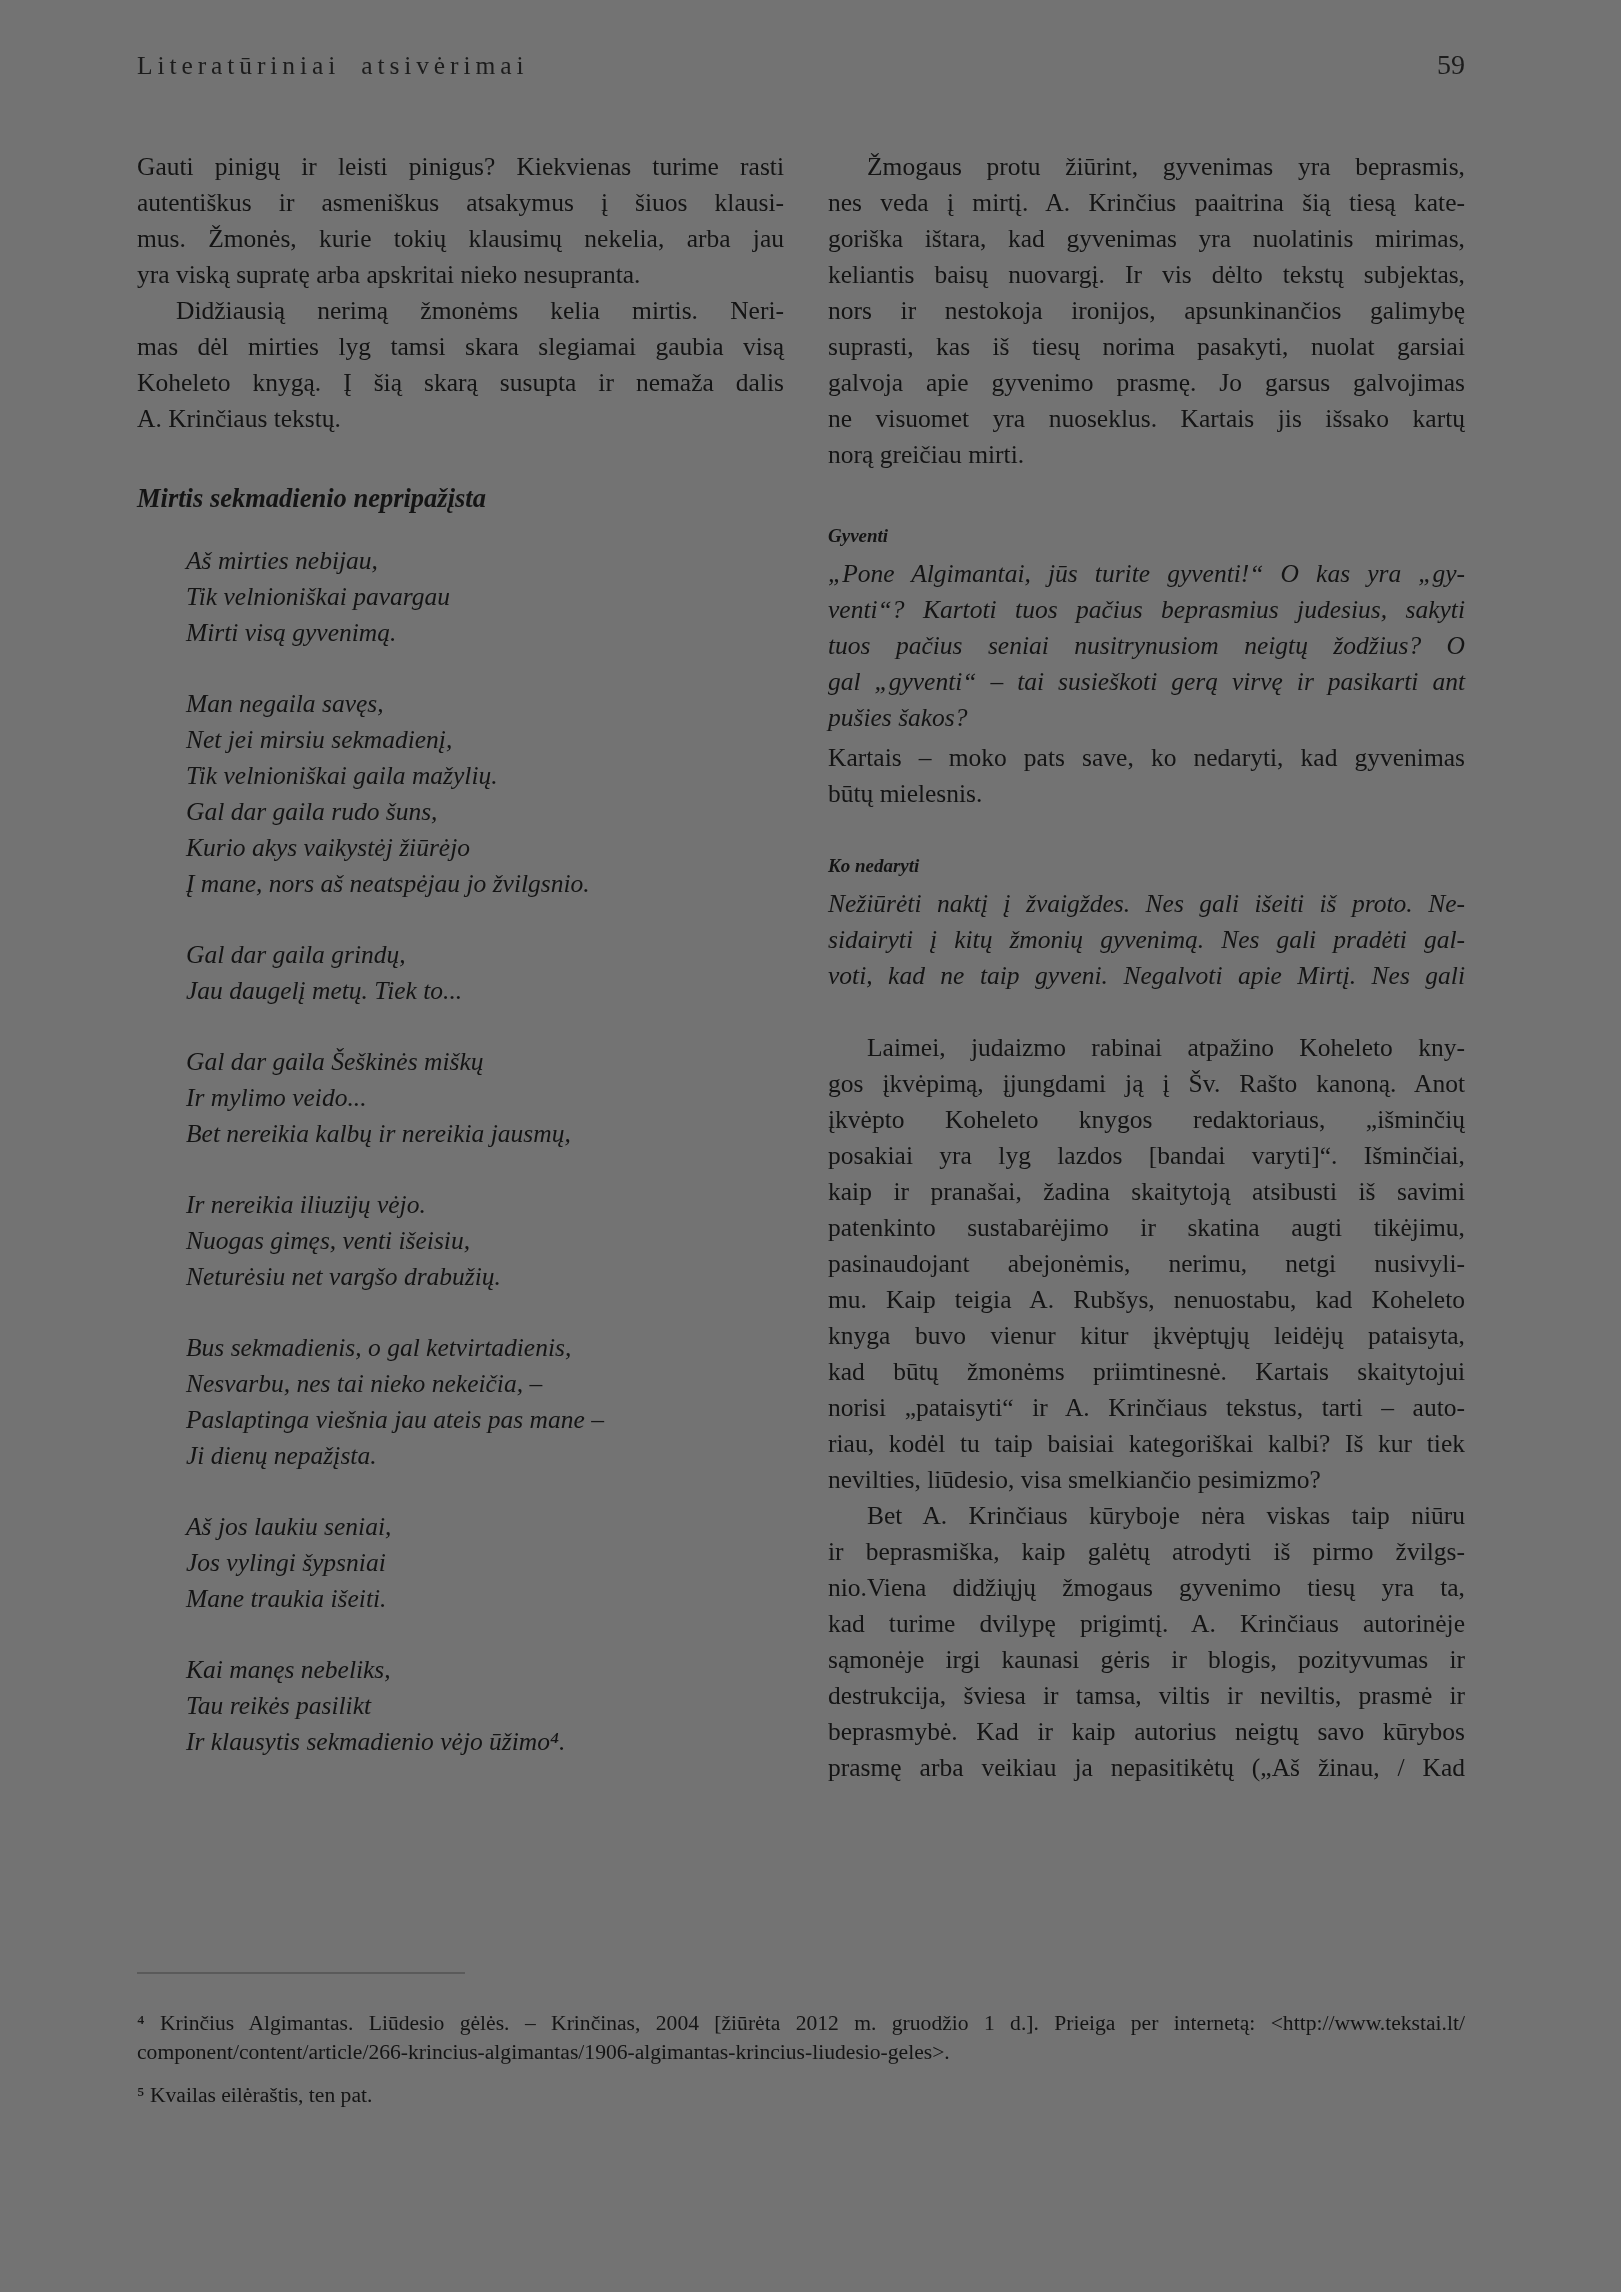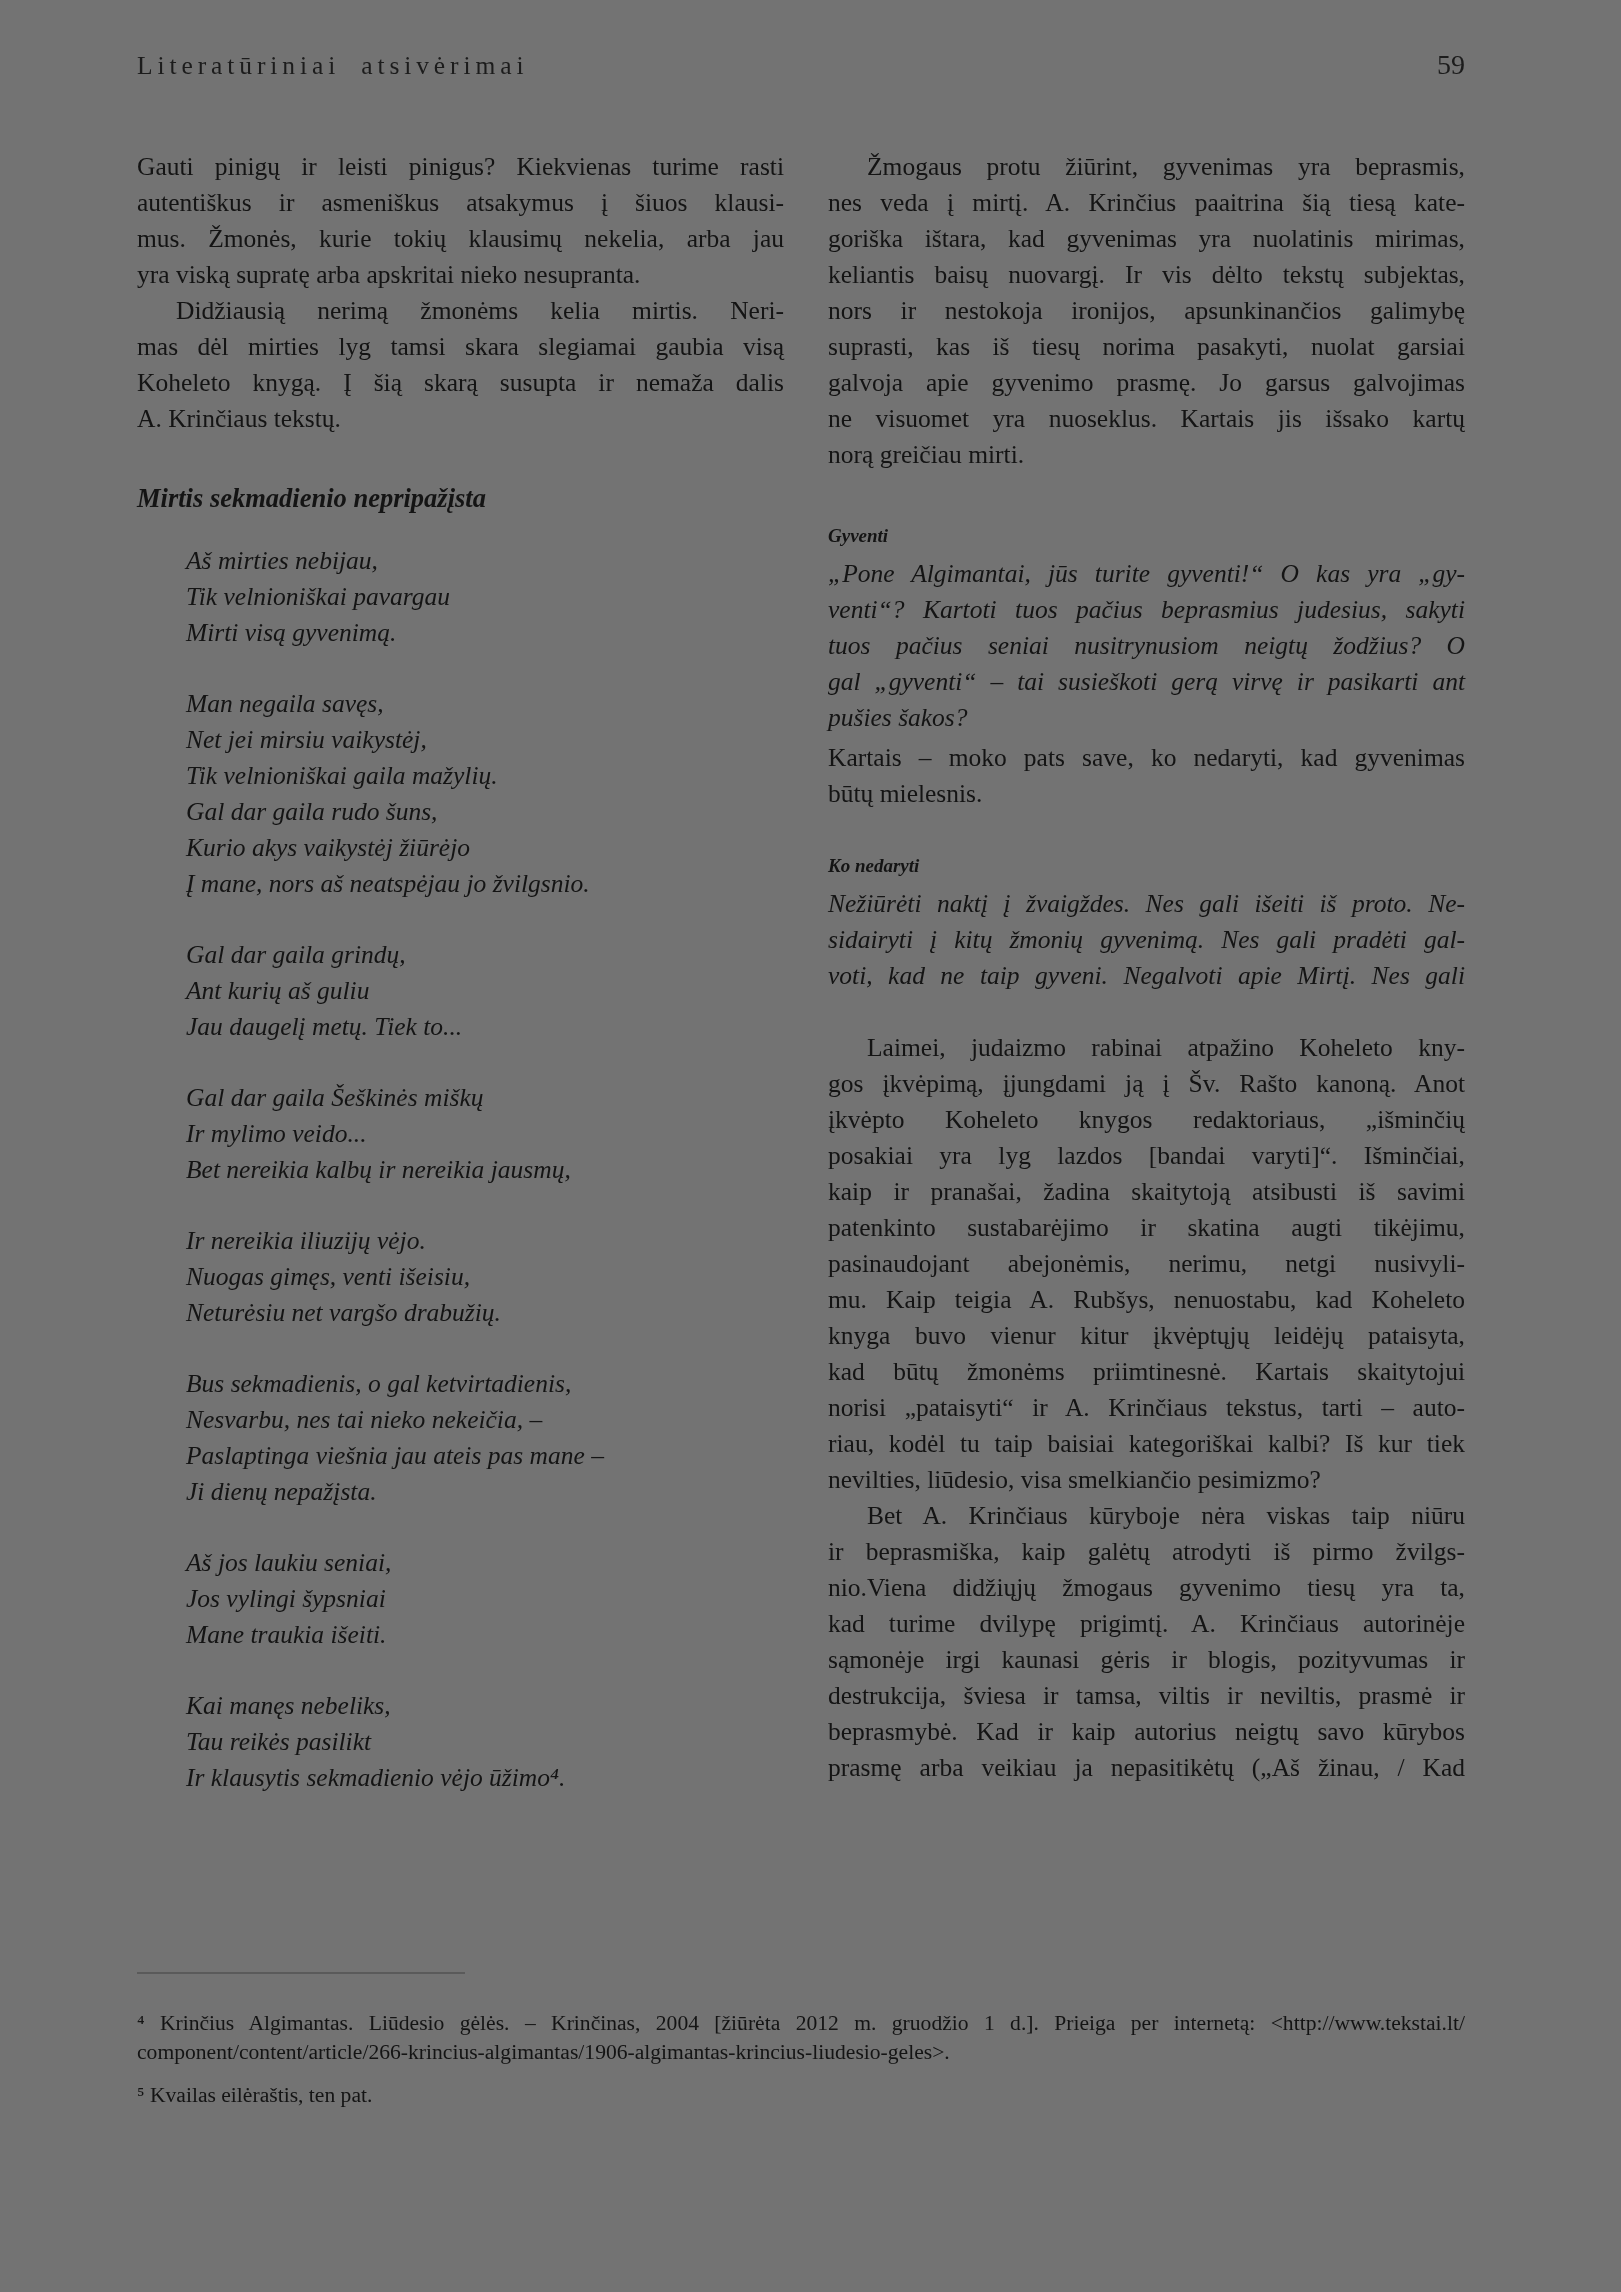--- a/index.html
+++ b/index.html
@@ -136,29 +136,28 @@
     <div class="poem-title">Mirtis sekmadienio nepripažįsta</div>
 
     <div class="poem">
       <div class="stanza">
           <div class="tline">Aš mirties nebijau,</div>
           <div class="tline">Tik velnioniškai pavargau</div>
           <div class="tline tline-last">Mirti visą gyvenimą.</div>
         </div>
       <div class="stanza">
           <div class="tline">Man negaila savęs,</div>
-          <div class="tline">Net jei mirsiu vaikystėj,</div>
+          <div class="tline">Net jei mirsiu sekmadienį,</div>
           <div class="tline">Tik velnioniškai gaila mažylių.</div>
           <div class="tline">Gal dar gaila rudo šuns,</div>
           <div class="tline">Kurio akys vaikystėj žiūrėjo</div>
           <div class="tline tline-last">Į mane, nors aš neatspėjau jo žvilgsnio.</div>
         </div>
       <div class="stanza">
           <div class="tline">Gal dar gaila grindų,</div>
-          <div class="tline">Ant kurių aš guliu</div>
           <div class="tline tline-last">Jau daugelį metų. Tiek to...</div>
         </div>
       <div class="stanza">
           <div class="tline">Gal dar gaila Šeškinės miškų</div>
           <div class="tline">Ir mylimo veido...</div>
           <div class="tline tline-last">Bet nereikia kalbų ir nereikia jausmų,</div>
         </div>
       <div class="stanza">
           <div class="tline">Ir nereikia iliuzijų vėjo.</div>
           <div class="tline">Nuogas gimęs, venti išeisiu,</div>

